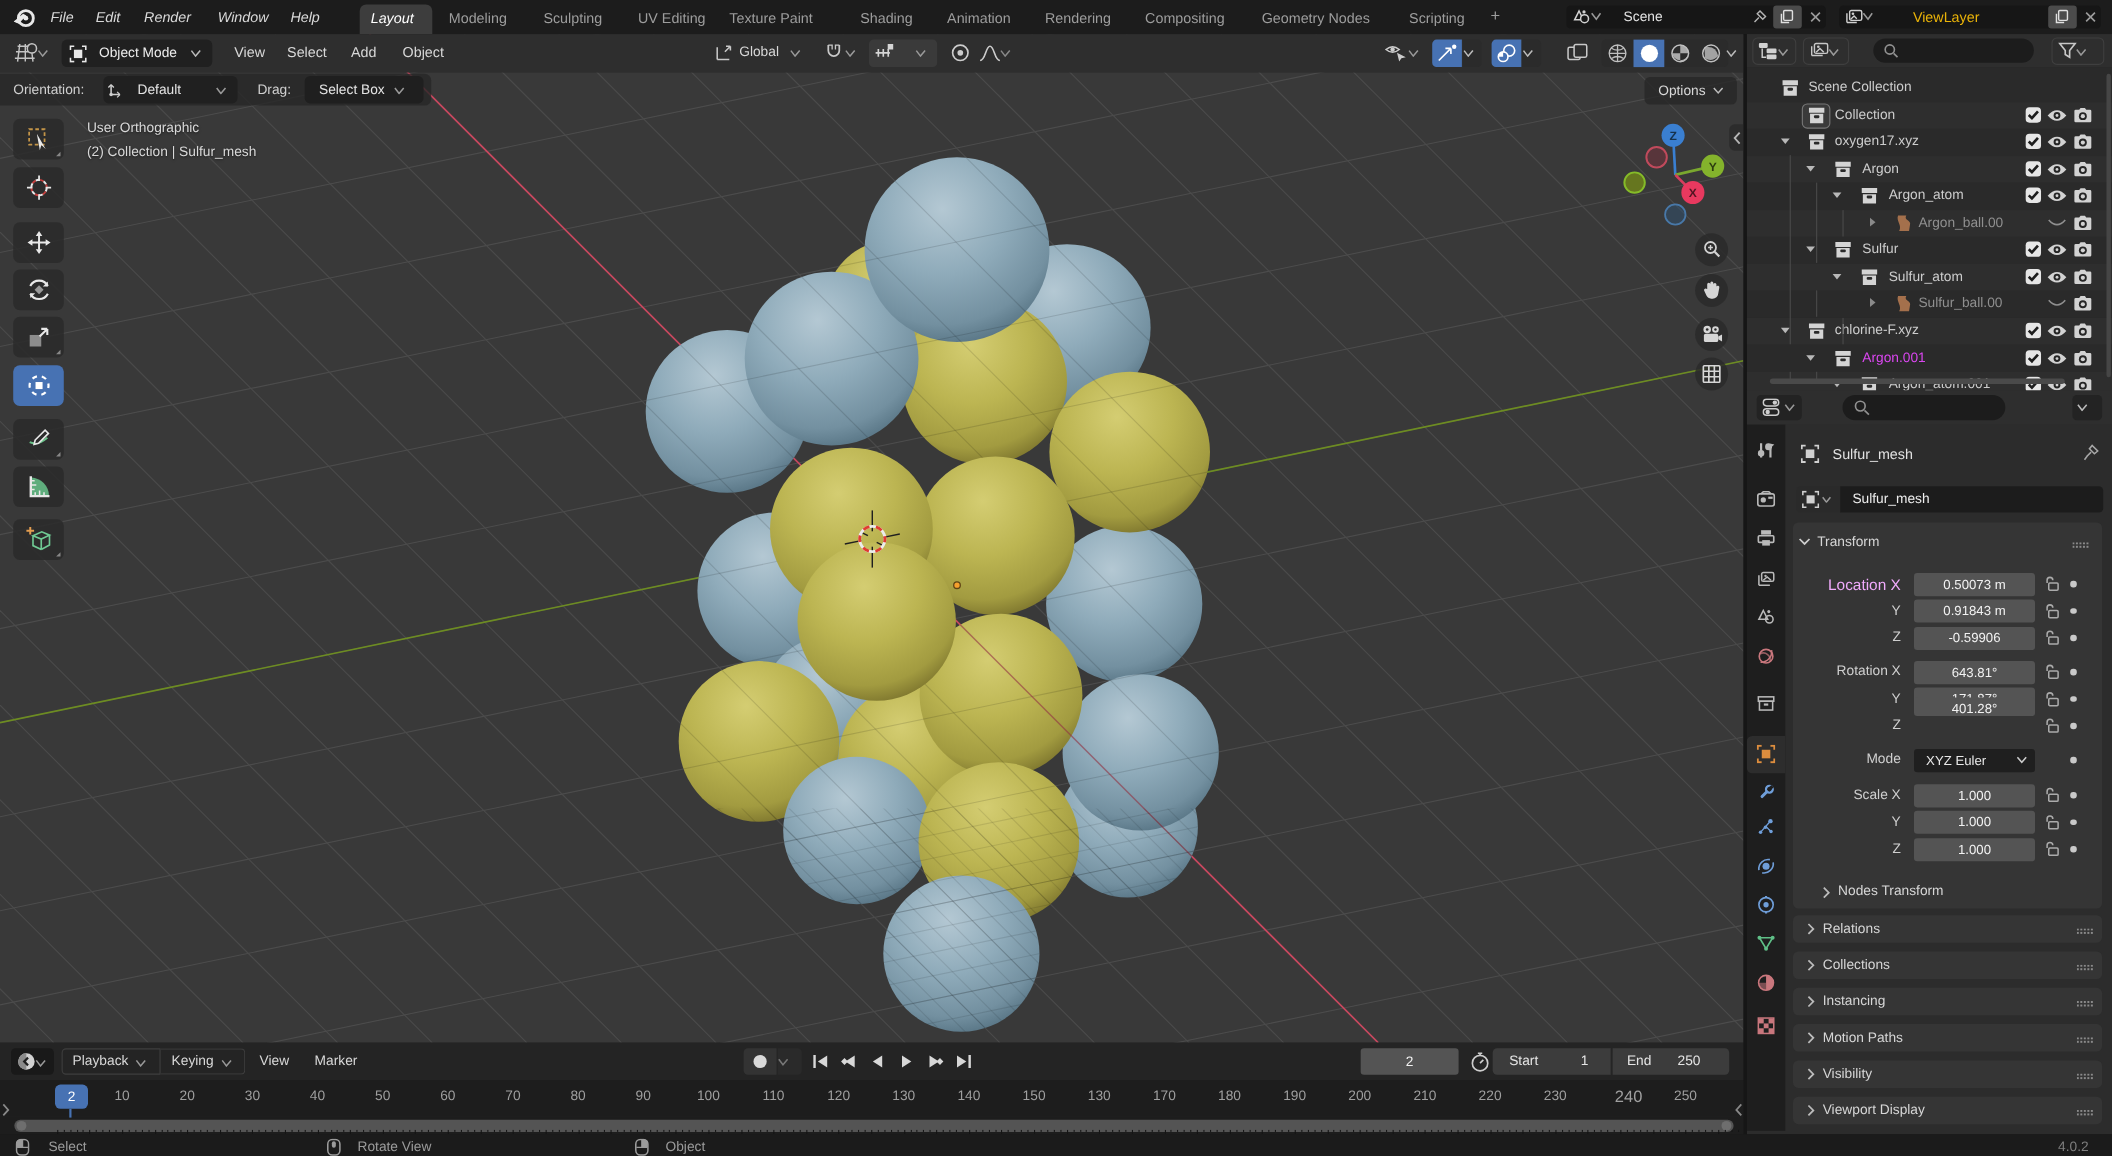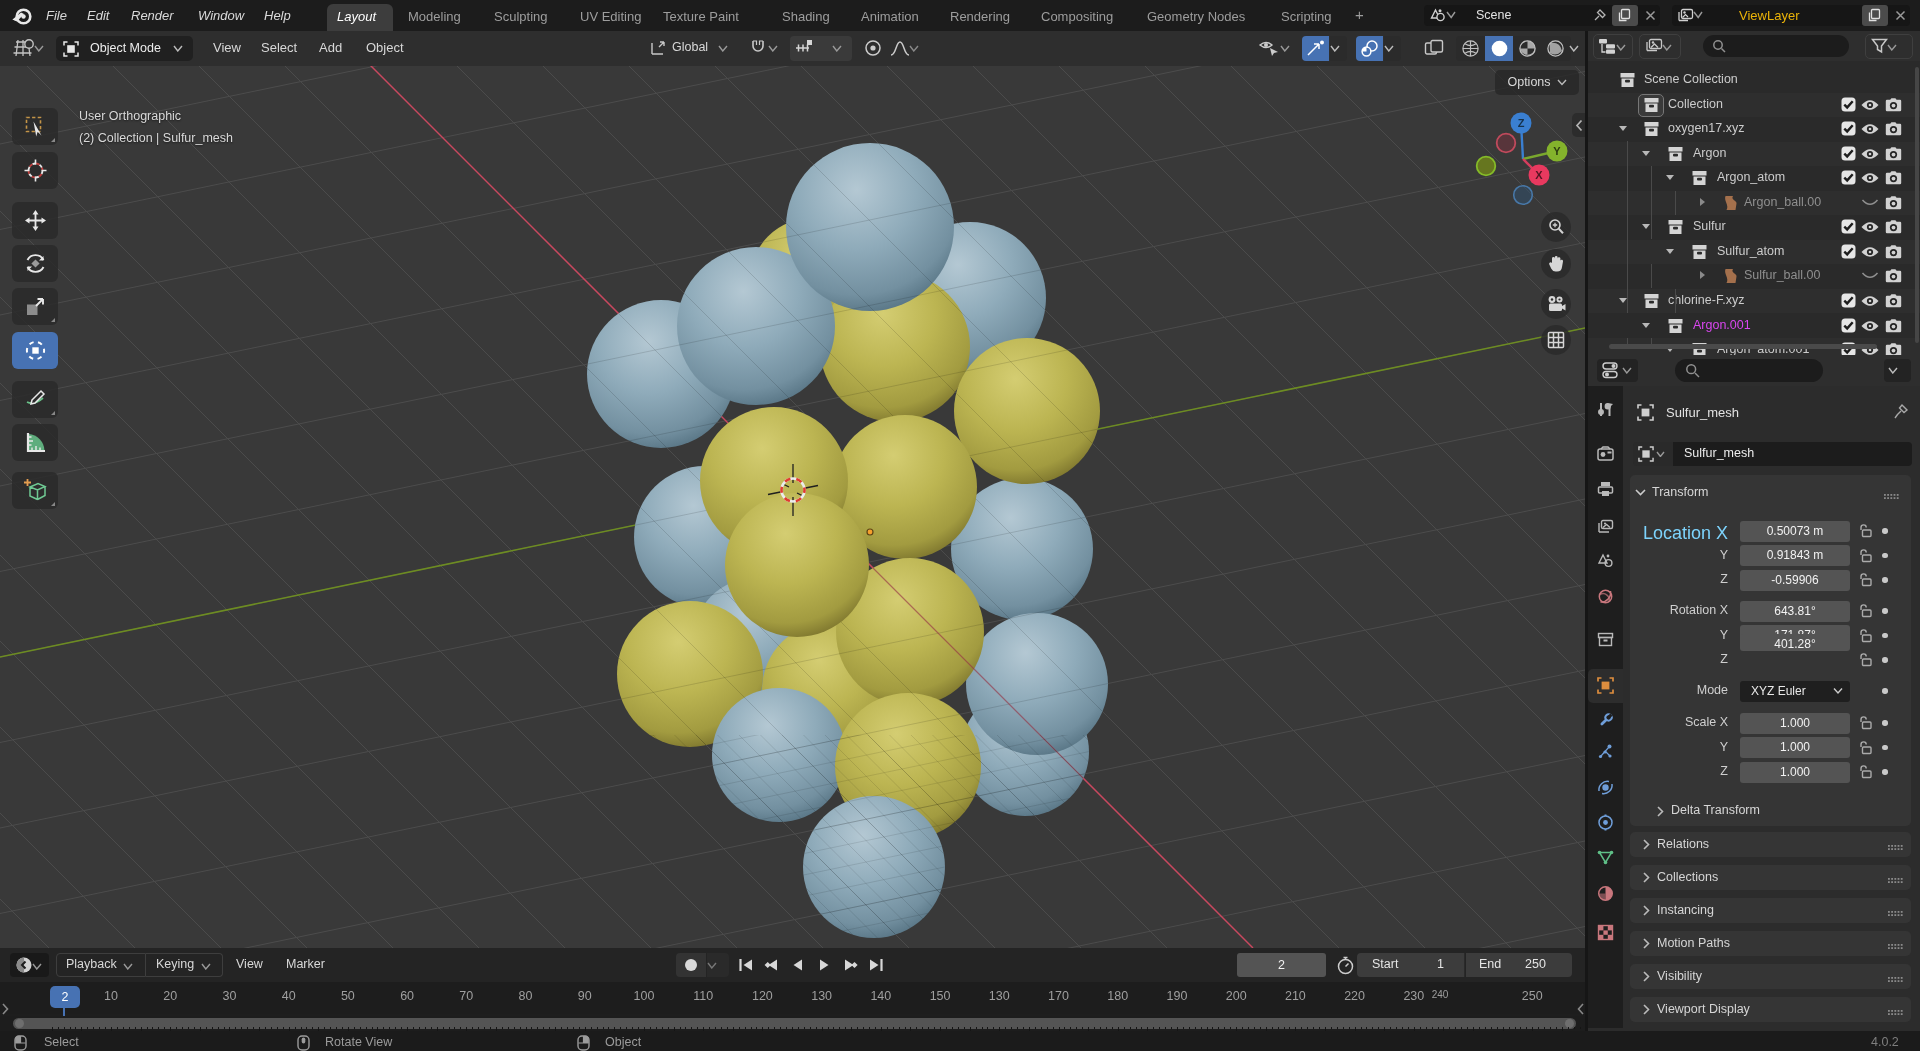--- a/index.html
+++ b/index.html
@@ -564,20 +564,39 @@
  </svg>
  <svg class="abs" style="left:1546px;top:8px" width="19" height="19" viewBox="0 0 19 19">
   <circle cx="9.5" cy="9.5" r="7.6" fill="none" stroke="#c0c0c0" stroke-width="1.3"></circle>
   <path d="M3.5 4 Q14 2 16 12 Q10 18 4 14 Z" fill="#c0c0c0" opacity="0.8"></path>
  </svg>
  <svg class="abs" style="left:1568.7px;top:13.5px" width="10" height="7" viewBox="0 0 10 7">
           <path d="M1 1 L4.8 6.0 L9 1" stroke="#bbb" stroke-width="1.4" fill="none"></path>
         </svg>
 </circle></div>
 
+<div id="toolsettings">
+ <span class="abs" style="left:12px;top:7px;font-size:12.5px;color:#cfcfcf">Orientation:</span>
+ <div class="abs" style="left:94px;top:2px;width:122px;height:25px;background:#202020;border-radius:5px"></div>
+ <svg class="abs" style="left:96px;top:6px" width="18" height="17" viewBox="0 0 18 17" fill="none" stroke="#cfcfcf" stroke-width="1.4">
+  <path d="M5 13 V4 M5 13 h8"></path>
+  <path d="M5 4 l-2.5 2.5 M5 4 l2.5 2.5 M13 13 l-2.5-2.5 M13 13 l-2.5 2.5" stroke-width="1.2"></path>
+  <circle cx="5" cy="13" r="1.6" fill="#cfcfcf" stroke="none"></circle>
+ </svg>
+ <span class="abs" style="left:125px;top:7px;font-size:12.5px;color:#e4e4e4">Default</span>
+ <svg class="abs" style="left:195.7px;top:11.5px" width="10" height="7" viewBox="0 0 10 7">
+        <path d="M1 1 L4.8 6.0 L9 1" stroke="#999" stroke-width="1.4" fill="none"></path>
+      </svg>
+ <span class="abs" style="left:234px;top:7px;font-size:12.5px;color:#cfcfcf">Drag:</span>
+ <div class="abs" style="left:277px;top:2px;width:108px;height:25px;background:#1f1f1f;border-radius:5px"></div>
+ <span class="abs" style="left:290px;top:7px;font-size:12.5px;color:#e4e4e4">Select Box</span>
+ <svg class="abs" style="left:357.7px;top:11.5px" width="10" height="7" viewBox="0 0 10 7">
+        <path d="M1 1 L4.8 6.0 L9 1" stroke="#999" stroke-width="1.4" fill="none"></path>
+      </svg>
+</div>
 <div id="optionschip">Options<svg style="display:inline-block;margin-left:6px" width="10" height="7" viewBox="0 0 10 7">
         <path d="M1 1 L5 5.5 L9 1" stroke="#bbb" stroke-width="1.4" fill="none"></path>
       </svg></div>
 <div id="toolbar">
  <div class="tbtn" style="top:0px">
   <svg class="abs" style="left:13px;top:8px" width="21" height="21" viewBox="0 0 21 21">
    <rect x="1.5" y="1.5" width="14" height="14" fill="none" stroke="#c49548" stroke-width="1.6" stroke-dasharray="3.3 2.3"></rect>
    <path d="M8.5 5.5 L16.5 19.5 L12.6 15.8 L11.2 20.5 Z" fill="#e8e8e8"></path>
   </svg>
   <div class="abs" style="right:3px;bottom:3px;width:0;height:0;border-left:4px solid transparent;border-bottom:4px solid #888"></div>
@@ -832,21 +851,21 @@
       <span style="position:absolute;left:860.86px;top:7px;width:40px;text-align:center;font-size:12.5px;color:#9f9f9f">140</span>
       <span style="position:absolute;left:920.0799999999999px;top:7px;width:40px;text-align:center;font-size:12.5px;color:#9f9f9f">150</span>
       <span style="position:absolute;left:979.3px;top:7px;width:40px;text-align:center;font-size:12.5px;color:#9f9f9f">130</span>
       <span style="position:absolute;left:1038.52px;top:7px;width:40px;text-align:center;font-size:12.5px;color:#9f9f9f">170</span>
       <span style="position:absolute;left:1097.7399999999998px;top:7px;width:40px;text-align:center;font-size:12.5px;color:#9f9f9f">180</span>
       <span style="position:absolute;left:1156.96px;top:7px;width:40px;text-align:center;font-size:12.5px;color:#9f9f9f">190</span>
       <span style="position:absolute;left:1216.1799999999998px;top:7px;width:40px;text-align:center;font-size:12.5px;color:#9f9f9f">200</span>
       <span style="position:absolute;left:1275.3999999999999px;top:7px;width:40px;text-align:center;font-size:12.5px;color:#9f9f9f">210</span>
       <span style="position:absolute;left:1334.62px;top:7px;width:40px;text-align:center;font-size:12.5px;color:#9f9f9f">220</span>
       <span style="position:absolute;left:1393.84px;top:7px;width:40px;text-align:center;font-size:12.5px;color:#9f9f9f">230</span>
-      <span style="position:absolute;left:1420px;top:7px;width:40px;text-align:center;font-size:10px;color:#9f9f9f">240</span>
+      <span style="position:absolute;left:1468px;top:7px;width:40px;font-size:15px;color:#9f9f9f">240</span>
       <span style="position:absolute;left:1512.28px;top:7px;width:40px;text-align:center;font-size:12.5px;color:#9f9f9f">250</span>
     </div>
  <div class="abs" style="left:50px;top:38px;width:30px;height:22px;background:#4772b3;border-radius:5px;color:#fff;font-size:12.5px;text-align:center;line-height:22px">2</div>
  <div class="abs" style="left:63px;top:60px;width:2px;height:14px;background:#4772b3"></div>
 
  <div class="abs" style="left:0;top:68px;width:1585px;height:15px;background:#1d1d1d"></div>
  <div class="abs" style="left:13px;top:70px;width:1563px;height:11px;background:#545454;border-radius:6px"></div>
  <div class="abs" style="left:15px;top:71px;width:9px;height:9px;background:#6e6e6e;border-radius:50%"></div>
  <div class="abs" style="left:1565px;top:71px;width:9px;height:9px;background:#6e6e6e;border-radius:50%"></div>
  <svg class="abs" style="left:2px;top:55px" width="7" height="12" viewBox="0 0 7 12">
@@ -1564,21 +1583,21 @@
     </svg>
  <div class="abs" style="left:85px;top:87px;width:239px;height:24px;background:#1c1c1c;border-radius:0 4px 4px 0"></div>
  <span class="abs" style="left:96px;top:91px;font-size:12.5px;color:#ededed">Sulfur_mesh</span>
 
  <div class="panel" style="left:42px;top:120px;width:281px;height:351px"></div>
  <svg class="abs" style="left:47px;top:134px" width="11" height="7" viewBox="0 0 11 7">
       <path d="M1 1 L5.5 5.5 L10 1" fill="none" stroke="#ccc" stroke-width="1.6"></path>
     </svg>
  <span class="ptext" style="left:64px;top:130px">Transform</span>
  <div id="transformrows">
-      <span style="position:absolute;right:192px;top:168px;font-size:18px;color:#7dd3fc;white-space:nowrap">Location X</span>
+      <span style="position:absolute;right:192px;top:168px;font-size:14px;color:#f0abfc;white-space:nowrap">Location X</span>
       <div class="field" style="left:152px;top:165.5px;width:110px;height:21px;line-height:21px">0.50073 m</div>
       <svg style="position:absolute;left:270px;top:168px" width="16" height="16" viewBox="0 0 16 16" fill="none" stroke="#ababab" stroke-width="1.4">
         <rect x="4.5" y="7" width="8.5" height="6.5" rx="1"></rect>
         <path d="M6.5 7 V4.5 a2.6 2.6 0 0 1 5.2 0" transform="translate(-3.5,0)"></path>
       </svg>
       <div style="position:absolute;left:294px;top:173px;width:5.5px;height:5.5px;border-radius:50%;background:#c9c9c9"></div>
       <span style="position:absolute;right:192px;top:192.5px;font-size:12.5px;color:#cfcfcf;white-space:nowrap">Y</span>
       <div class="field" style="left:152px;top:190px;width:110px;height:21px;line-height:21px">0.91843 m</div>
       <svg style="position:absolute;left:270px;top:192.5px" width="16" height="16" viewBox="0 0 16 16" fill="none" stroke="#ababab" stroke-width="1.4">
         <rect x="4.5" y="7" width="8.5" height="6.5" rx="1"></rect>
@@ -1637,21 +1656,21 @@
       <span style="position:absolute;right:192px;top:328px;font-size:12.5px;color:#cfcfcf">Mode</span>
       <div style="position:absolute;left:152px;top:325.5px;width:110px;height:21px;background:#1f1f1f;border-radius:3px;color:#e8e8e8;font-size:12px;line-height:21px;padding-left:11px">XYZ Euler</div>
       <svg style="position:absolute;left:245px;top:332px" width="10" height="8" viewBox="0 0 10 8">
         <path d="M1 1.5 L5 6 L9 1.5" stroke="#ccc" stroke-width="1.4" fill="none"></path>
       </svg>
       <div style="position:absolute;left:294px;top:333px;width:5.5px;height:5.5px;border-radius:50%;background:#c9c9c9"></div>
     </div>
  <svg class="abs" style="left:69px;top:451px" width="7" height="11" viewBox="0 0 7 11">
       <path d="M1 1 L5.5 5.5 L1 10" fill="none" stroke="#bbb" stroke-width="1.6"></path>
     </svg>
- <span class="ptext" style="left:83px;top:448px">Delta Transform</span>
+ <span class="ptext" style="left:83px;top:448px">Nodes Transform</span>
  <div id="cpanels">
       <div class="panel" style="left:42px;top:477px;width:281px;height:25px"></div>
       <svg style="position:absolute;left:55px;top:484px" width="7" height="11" viewBox="0 0 7 11">
         <path d="M1 1 L5.5 5.5 L1 10" fill="none" stroke="#bbb" stroke-width="1.6"></path>
       </svg>
       <span class="ptext" style="left:69px;top:482px">Relations</span>
       <div style="position:absolute;left:300px;top:485px"><svg width="16" height="9" viewBox="0 0 16 9">
           <rect x="0" y="0" width="1.8" height="1.8" fill="#8a8a8a"></rect>
           <rect x="3.2" y="0" width="1.8" height="1.8" fill="#8a8a8a"></rect>
           <rect x="6.4" y="0" width="1.8" height="1.8" fill="#8a8a8a"></rect>

